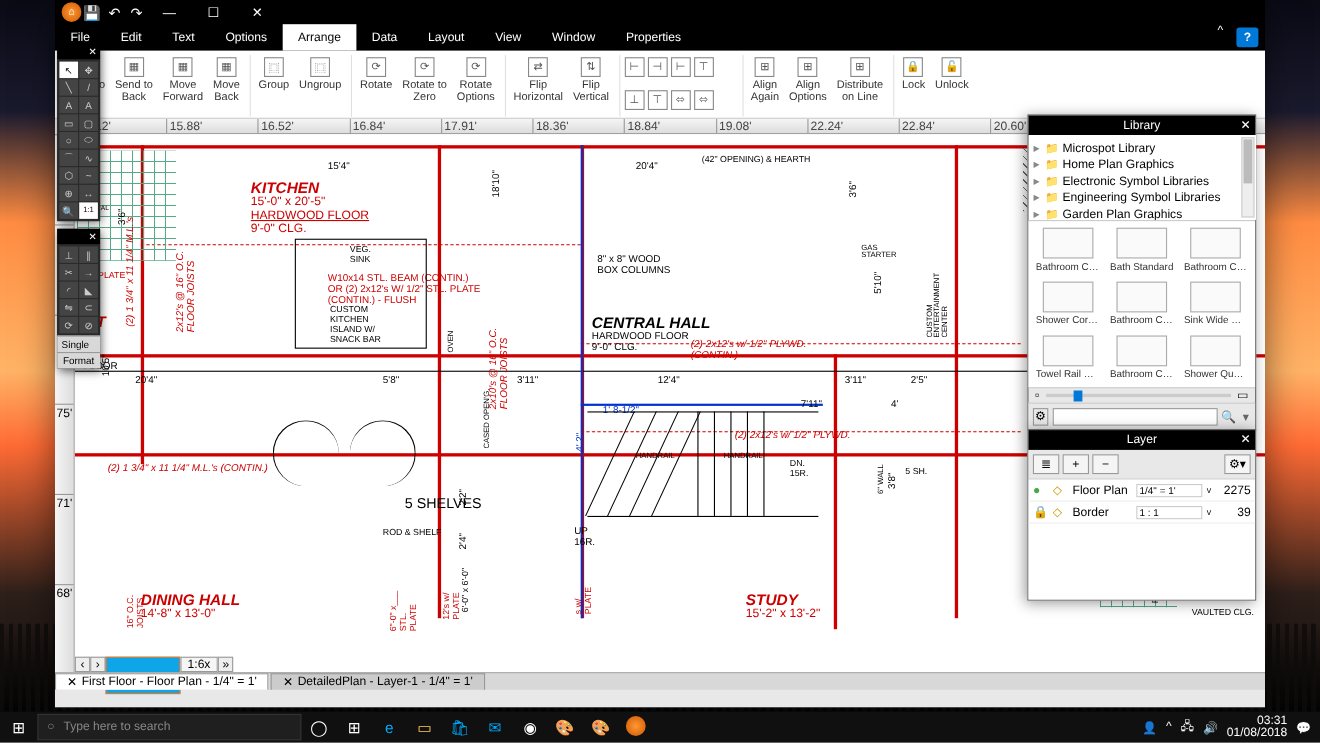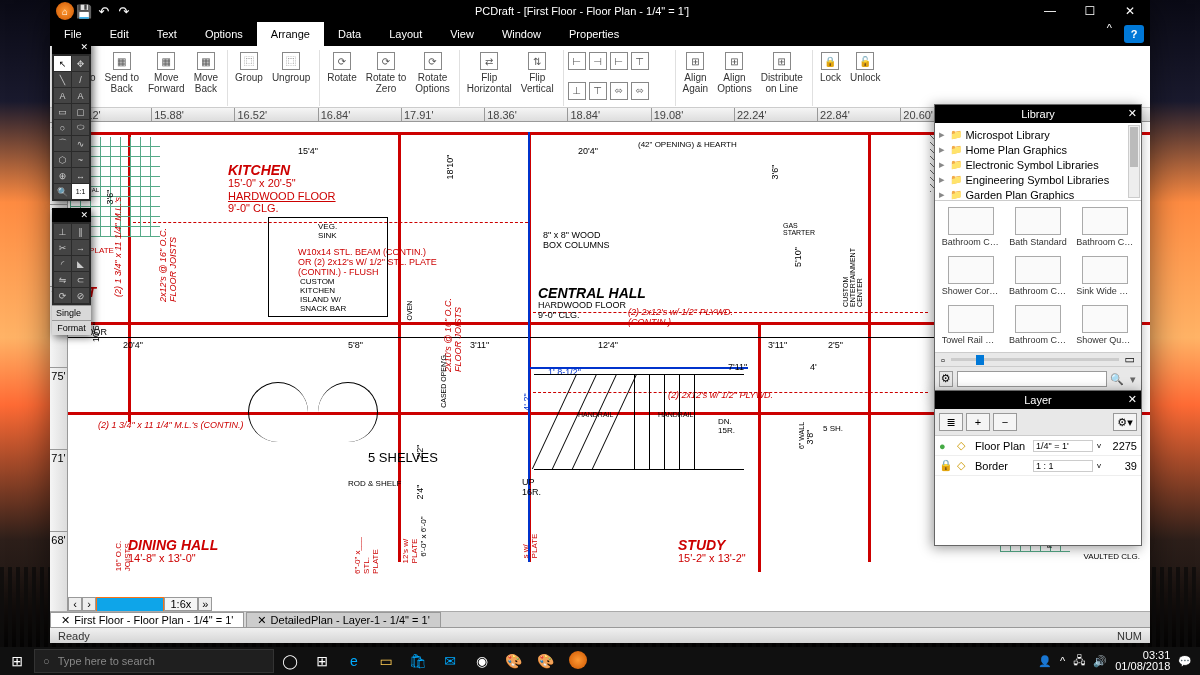--- a/index.html
+++ b/index.html
@@ -97,21 +97,20 @@
 
 <div class="wtrees"></div>
 
 <div class="app-window">
 
   <div class="titlebar">
     <div class="logo">⌂</div>
     <div class="tico">💾</div>
     <div class="tico">↶</div>
     <div class="tico">↷</div>
-    <div class="ttitle">PCDraft - [First Floor - Floor Plan - 1/4" = 1']</div>
     <div class="wc">—</div>
     <div class="wc">☐</div>
     <div class="wc close">✕</div>
   </div>
 
   <div class="menubar">
     <div class="mitem">File</div>
     <div class="mitem">Edit</div>
     <div class="mitem">Text</div>
     <div class="mitem">Options</div>
@@ -424,24 +423,20 @@
       <div class="dtab">
           <span>✕</span>
           <span>First Floor - Floor Plan - 1/4" = 1'</span>
         </div>
       <div class="dtab inactive">
           <span>✕</span>
           <span>DetailedPlan - Layer-1 - 1/4" = 1'</span>
         </div>
     </div>
 
-    <div class="statusbar">
-      <span>Ready</span>
-      <span class="r">NUM</span>
-    </div>
   </div>
 </div>
 
 <div class="ftool" style="left:52px;top:40px">
   <div class="fhead">
       <span class="x">✕</span>
     </div>
   <div class="grid">
     <div class="tb sel">↖</div>
       <div class="tb">✥</div>

